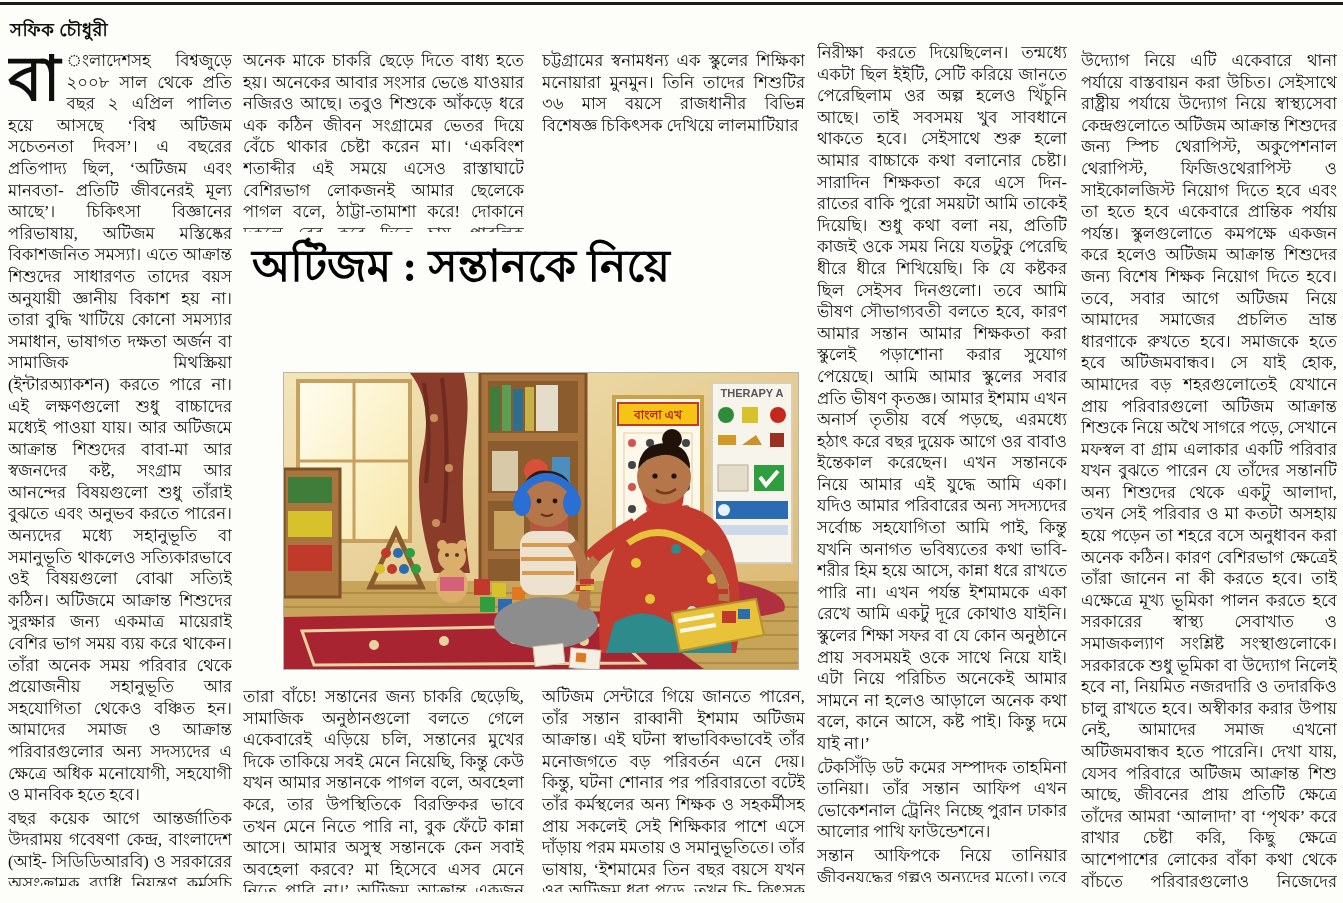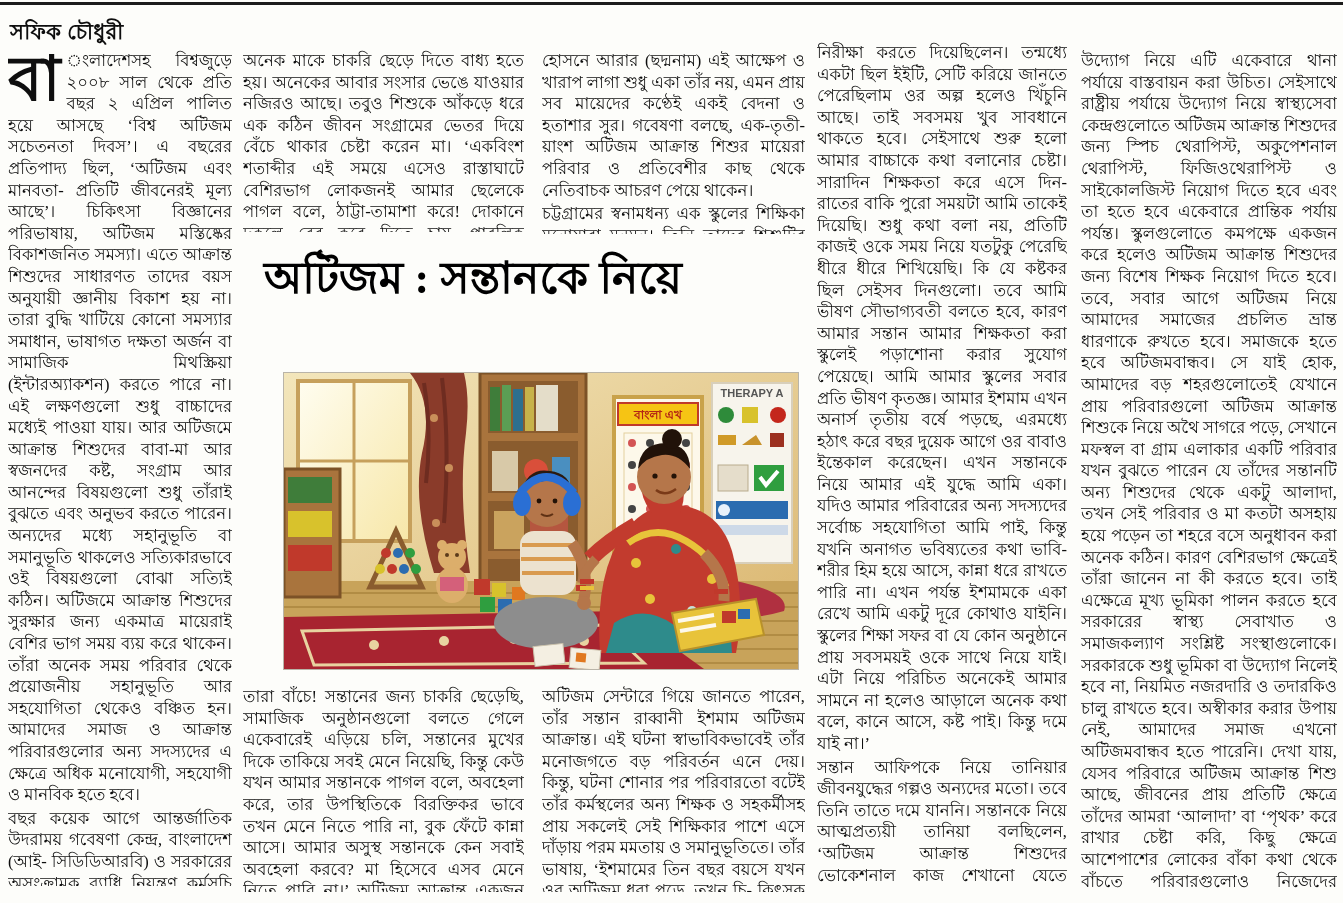--- a/index.html
+++ b/index.html
@@ -10,41 +10,41 @@
     font-family:"Liberation Serif","DejaVu Serif",serif;
     color:#0e0e0e;
     overflow:hidden;
   }
   .top-rule{
     position:absolute;left:0;top:2px;width:1343px;height:3px;
     background:#1c1c1c;
   }
   .byline{
     position:absolute;left:10px;top:16px;width:230px;
-    font-size:21px;font-weight:bold;letter-spacing:.5px;
+    font-size:18px;font-weight:bold;letter-spacing:.5px;
   }
   .col{
     position:absolute;
     font-size:16.5px;line-height:21.6px;
     text-align:justify;
     overflow:hidden;
   }
   .col p{margin:0 0 2px 0;}
   .dropcap{
     float:left;
     font-size:62px;line-height:54px;
     font-weight:bold;
     padding:2px 6px 0 0;
   }
   .col1{left:8px;top:50px;width:224px;height:836px;}
   .col2top{left:243px;top:50px;width:281px;height:182px;}
   .col3top{left:542px;top:50px;width:263px;height:184px;}
   .headline{
     position:absolute;left:252px;top:236px;width:556px;height:130px;
-    margin:12px;
+    margin:0;
     font-size:44px;line-height:61px;font-weight:bold;color:#000;
     letter-spacing:.2px;
   }
   .photo-frame{
     position:absolute;left:283px;top:372px;width:514px;height:296px;
     margin:0;border:1px solid #b9b4a8;background:#e9d9b0;
   }
   .photo-frame svg{display:block;}
   .col2bot{left:243px;top:686px;width:281px;height:206px;}
   .col3bot{left:542px;top:686px;width:263px;height:206px;}
@@ -63,21 +63,20 @@
   <div class="col col1">
     <p><span class="dropcap">বা</span><span>ংলাদেশসহ বিশ্বজুড়ে ২০০৮ সাল থেকে প্রতি বছর ২ এপ্রিল পালিত হয়ে আসছে ‘বিশ্ব অটিজম সচেতনতা দিবস’। এ বছরের প্রতিপাদ্য ছিল, ‘অটিজম এবং মানবতা- প্রতিটি জীবনেরই মূল্য আছে’। চিকিৎসা বিজ্ঞানের পরিভাষায়, অটিজম মস্তিষ্কের বিকাশজনিত সমস্যা। এতে আক্রান্ত শিশুদের সাধারণত তাদের বয়স অনুযায়ী জ্ঞানীয় বিকাশ হয় না। তারা বুদ্ধি খাটিয়ে কোনো সমস্যার সমাধান, ভাষাগত দক্ষতা অর্জন বা সামাজিক মিথস্ক্রিয়া (ইন্টারঅ্যাকশন) করতে পারে না। এই লক্ষণগুলো শুধু বাচ্চাদের মধ্যেই পাওয়া যায়। আর অটিজমে আক্রান্ত শিশুদের বাবা-মা আর স্বজনদের কষ্ট, সংগ্রাম আর আনন্দের বিষয়গুলো শুধু তাঁরাই বুঝতে এবং অনুভব করতে পারেন। অন্যদের মধ্যে সহানুভূতি বা সমানুভূতি থাকলেও সত্যিকারভাবে ওই বিষয়গুলো বোঝা সত্যিই কঠিন। অটিজমে আক্রান্ত শিশুদের সুরক্ষার জন্য একমাত্র মায়েরাই বেশির ভাগ সময় ব্যয় করে থাকেন। তাঁরা অনেক সময় পরিবার থেকে প্রয়োজনীয় সহানুভূতি আর সহযোগিতা থেকেও বঞ্চিত হন। আমাদের সমাজ ও আক্রান্ত পরিবারগুলোর অন্য সদস্যদের এ ক্ষেত্রে অধিক মনোযোগী, সহযোগী ও মানবিক হতে হবে।</span></p>
     <p>বছর কয়েক আগে আন্তর্জাতিক উদরাময় গবেষণা কেন্দ্র, বাংলাদেশ (আই- সিডিডিআরবি) ও সরকারের অসংক্রামক ব্যাধি নিয়ন্ত্রণ কর্মসূচি যৌথভাবে একটি গবেষণা পরিচালনা করে। দু:খজনক হলেও সেই গবেষণায় দেখা গেছে, অটিজম আক্রান্ত শিশুদের মায়েদের প্রায় অর্ধেক মানসিক রোগী। সেইসাথে দুঃখের বিষয়, শারীরিক ও মানসিক সমস্যায় ভুগলেও অনেক মা চিকিৎসকের কাছে যান না, যেতে পারেন না। শিশু অটিজম আক্রান্ত হলে পরিবারের সবার ওপরই চাপ পড়ে, তবে সবচেয়ে বেশি সমস্যায় পড়েন মা। সন্তান জন্ম দেওয়ার জন্য সমাজ মাকে দোষ দেয়। বেশিরভাগ ক্ষেত্রে শিশুর লালনপালনের জন্য কর্মজীবী</p>
   </div>
 
   <div class="col col2top">
     <p>অনেক মাকে চাকরি ছেড়ে দিতে বাধ্য হতে হয়। অনেকের আবার সংসার ভেঙে যাওয়ার নজিরও আছে। তবুও শিশুকে আঁকড়ে ধরে এক কঠিন জীবন সংগ্রামের ভেতর দিয়ে বেঁচে থাকার চেষ্টা করেন মা। ‘একবিংশ শতাব্দীর এই সময়ে এসেও রাস্তাঘাটে বেশিরভাগ লোকজনই আমার ছেলেকে পাগল বলে, ঠাট্টা-তামাশা করে! দোকানে ঢুকলে বের করে দিতে চায়, পাবলিক পরিবহনে উঠলে কিছু মানুষজন এমনভাবে তাকায়, যেন নেমে গেলেই</p>
   </div>
 
   <div class="col col3top">
-    <p>হোসনে আরার (ছদ্মনাম) এই আক্ষেপ ও খারাপ লাগা শুধু একা তাঁর নয়, এমন প্রায় সব মায়েদের কণ্ঠেই একই বেদনা ও হতাশার সুর। গবেষণা বলছে, এক-তৃতী- য়াংশ অটিজম আক্রান্ত শিশুর মায়েরা পরিবার ও প্রতিবেশীর কাছ থেকে নেতিবাচক আচরণ পেয়ে থাকেন।</p>
     <p>চট্টগ্রামের স্বনামধন্য এক স্কুলের শিক্ষিকা মনোয়ারা মুনমুন। তিনি তাদের শিশুটির ৩৬ মাস বয়সে রাজধানীর বিভিন্ন বিশেষজ্ঞ চিকিৎসক দেখিয়ে লালমাটিয়ার</p>
   </div>
 
   <h1 class="headline">
     <span>অটিজম : সন্তানকে নিয়ে</span><br>
   </h1>
 
   <figure class="photo-frame">
     <svg width="514" height="296" viewBox="0 0 514 296">
       <defs>
@@ -297,20 +296,21 @@
   <div class="col col2bot">
     <p>তারা বাঁচে! সন্তানের জন্য চাকরি ছেড়েছি, সামাজিক অনুষ্ঠানগুলো বলতে গেলে একেবারেই এড়িয়ে চলি, সন্তানের মুখের দিকে তাকিয়ে সবই মেনে নিয়েছি, কিন্তু কেউ যখন আমার সন্তানকে পাগল বলে, অবহেলা করে, তার উপস্থিতিকে বিরক্তিকর ভাবে তখন মেনে নিতে পারি না, বুক ফেঁটে কান্না আসে। আমার অসুস্থ সন্তানকে কেন সবাই অবহেলা করবে? মা হিসেবে এসব মেনে নিতে পারি না।’ অটিজম আক্রান্ত একজন সন্তানের মা</p>
   </div>
 
   <div class="col col3bot">
     <p>অটিজম সেন্টারে গিয়ে জানতে পারেন, তাঁর সন্তান রাব্বানী ইশমাম অটিজম আক্রান্ত। এই ঘটনা স্বাভাবিকভাবেই তাঁর মনোজগতে বড় পরিবর্তন এনে দেয়। কিন্তু, ঘটনা শোনার পর পরিবারতো বটেই তাঁর কর্মস্থলের অন্য শিক্ষক ও সহকর্মীসহ প্রায় সকলেই সেই শিক্ষিকার পাশে এসে দাঁড়ায় পরম মমতায় ও সমানুভূতিতে। তাঁর ভাষায়, ‘ইশমামের তিন বছর বয়সে যখন ওর অটিজম ধরা পড়ে, তখন চি- কিৎসক অনেকগুলো শারীরিক পরীক্ষা-</p>
   </div>
 
   <div class="col col4">
     <p>নিরীক্ষা করতে দিয়েছিলেন। তন্মধ্যে একটা ছিল ইইটি, সেটি করিয়ে জানতে পেরেছিলাম ওর অল্প হলেও খিঁচুনি আছে। তাই সবসময় খুব সাবধানে থাকতে হবে। সেইসাথে শুরু হলো আমার বাচ্চাকে কথা বলানোর চেষ্টা। সারাদিন শিক্ষকতা করে এসে দিন-রাতের বাকি পুরো সময়টা আমি তাকেই দিয়েছি। শুধু কথা বলা নয়, প্রতিটি কাজই ওকে সময় নিয়ে যতটুকু পেরেছি ধীরে ধীরে শিখিয়েছি। কি যে কষ্টকর ছিল সেইসব দিনগুলো। তবে আমি ভীষণ সৌভাগ্যবতী বলতে হবে, কারণ আমার সন্তান আমার শিক্ষকতা করা স্কুলেই পড়াশোনা করার সুযোগ পেয়েছে। আমি আমার স্কুলের সবার প্রতি ভীষণ কৃতজ্ঞ। আমার ইশমাম এখন অনার্স তৃতীয় বর্ষে পড়ছে, এরমধ্যে হঠাৎ করে বছর দুয়েক আগে ওর বাবাও ইন্তেকাল করেছেন। এখন সন্তানকে নিয়ে আমার এই যুদ্ধে আমি একা। যদিও আমার পরিবারের অন্য সদস্যদের সর্বোচ্চ সহযোগিতা আমি পাই, কিন্তু যখনি অনাগত ভবিষ্যতের কথা ভাবি- শরীর হিম হয়ে আসে, কান্না ধরে রাখতে পারি না। এখন পর্যন্ত ইশমামকে একা রেখে আমি একটু দূরে কোথাও যাইনি। স্কুলের শিক্ষা সফর বা যে কোন অনুষ্ঠানে প্রায় সবসময়ই ওকে সাথে নিয়ে যাই। এটা নিয়ে পরিচিত অনেকেই আমার সামনে না হলেও আড়ালে অনেক কথা বলে, কানে আসে, কষ্ট পাই। কিন্তু দমে যাই না।’</p>
+    <p>টেকসিঁড়ি ডট কমের সম্পাদক তাহমিনা তানিয়া। তাঁর সন্তান আফিপ এখন ভোকেশনাল ট্রেনিং নিচ্ছে পুরান ঢাকার আলোর পাখি ফাউন্ডেশনে।</p>
     <p>সন্তান আফিপকে নিয়ে তানিয়ার জীবনযুদ্ধের গল্পও অন্যদের মতো। তবে তিনি তাতে দমে যাননি। সন্তানকে নিয়ে আত্মপ্রত্যয়ী তানিয়া বলছিলেন, ‘অটিজম আক্রান্ত শিশুদের ভোকেশনাল কাজ শেখানো যেতে পারে। কারণ, আমার অভিজ্ঞতায় দেখেছি, অটিজম আক্রান্ত শিশুরা অনুকরণ করে সুন্দর কাজ করতে পারে। ঢাকা-চট্টগ্রামের মতো বড় শহরে কিছু প্রতিষ্ঠান এমন শিশুদের নিয়ে কাজ করলেও তা খুবই সীমিত ও কিছু ক্ষেত্রে অনেক সাধারণ মধ্যবিত্ত পরিবারের জন্য ব্যয়বহুল। তাই সরকারি পর্যায়ে যথাযথ</p>
   </div>
 
   <div class="col col5">
     <p>উদ্যোগ নিয়ে এটি একেবারে থানা পর্যায়ে বাস্তবায়ন করা উচিত। সেইসাথে রাষ্ট্রীয় পর্যায়ে উদ্যোগ নিয়ে স্বাস্থ্যসেবা কেন্দ্রগুলোতে অটিজম আক্রান্ত শিশুদের জন্য স্পিচ থেরাপিস্ট, অকুপেশনাল থেরাপিস্ট, ফিজিওথেরাপিস্ট ও সাইকোলজিস্ট নিয়োগ দিতে হবে এবং তা হতে হবে একেবারে প্রান্তিক পর্যায় পর্যন্ত। স্কুলগুলোতে কমপক্ষে একজন করে হলেও অটিজম আক্রান্ত শিশুদের জন্য বিশেষ শিক্ষক নিয়োগ দিতে হবে। তবে, সবার আগে অটিজম নিয়ে আমাদের সমাজের প্রচলিত ভ্রান্ত ধারণাকে রুখতে হবে। সমাজকে হতে হবে অটিজমবান্ধব। সে যাই হোক, আমাদের বড় শহরগুলোতেই যেখানে প্রায় পরিবারগুলো অটিজম আক্রান্ত শিশুকে নিয়ে অথৈ সাগরে পড়ে, সেখানে মফস্বল বা গ্রাম এলাকার একটি পরিবার যখন বুঝতে পারেন যে তাঁদের সন্তানটি অন্য শিশুদের থেকে একটু আলাদা, তখন সেই পরিবার ও মা কতটা অসহায় হয়ে পড়েন তা শহরে বসে অনুধাবন করা অনেক কঠিন। কারণ বেশিরভাগ ক্ষেত্রেই তাঁরা জানেন না কী করতে হবে। তাই এক্ষেত্রে মূখ্য ভূমিকা পালন করতে হবে সরকারের স্বাস্থ্য সেবাখাত ও সমাজকল্যাণ সংশ্লিষ্ট সংস্থাগুলোকে। সরকারকে শুধু ভূমিকা বা উদ্যোগ নিলেই হবে না, নিয়মিত নজরদারি ও তদারকিও চালু রাখতে হবে। অস্বীকার করার উপায় নেই, আমাদের সমাজ এখনো অটিজমবান্ধব হতে পারেনি। দেখা যায়, যেসব পরিবারে অটিজম আক্রান্ত শিশু আছে, জীবনের প্রায় প্রতিটি ক্ষেত্রে তাঁদের আমরা ‘আলাদা’ বা ‘পৃথক’ করে রাখার চেষ্টা করি, কিছু ক্ষেত্রে আশেপাশের লোকের বাঁকা কথা থেকে বাঁচতে পরিবারগুলোও নিজেদের আড়ালে নিয়ে যায়। অটিজম আক্রান্ত শিশুদের দায়ভার সমাজ সাধারণত নিতে আগ্রহী নয়। নির্দিষ্ট পরিবার ও বিশেষ করে মাকেই যাবতীয় সমস্যা ও দায় গ্রহণ করতে হয়। কিন্তু, এই অবস্থা থেকে আমাদের উত্তরন ঘটাতে হবে। অটিজম আক্রান্ত শিশু ও পরিবারের পাশে সমাজ, রাষ্ট্র ও সরকার সবাইকেই একযোগে পাশে থাকতে হবে।</p>
 
   </div>
 
 </div>
 

